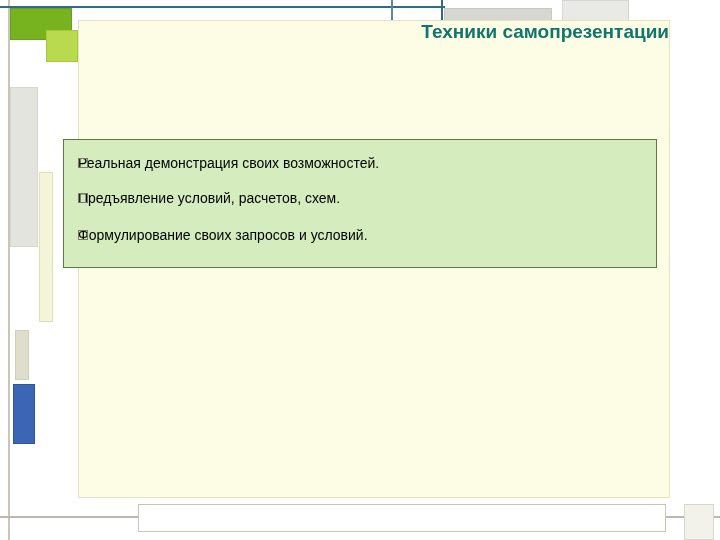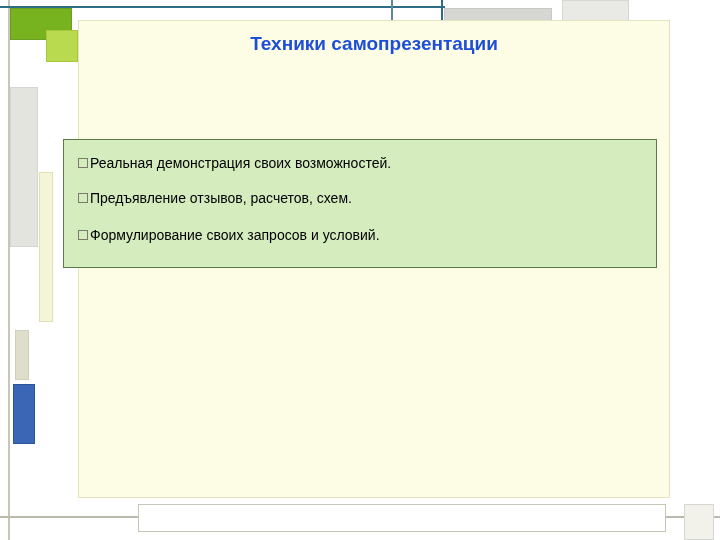--- a/index.html
+++ b/index.html
@@ -38,46 +38,44 @@
     position: absolute;
     top: 20px;
     left: 78px;
     width: 592px;
     height: 478px;
     background: #fdfce4;
     border: 1px solid #e6e4c0;
   }
 
   .title {
-    text-align: center;
-    color: #1d4ed8;
+    text-align: right;
+    color: #0f766e;
     font-weight: bold;
     font-size: 19px;
-    margin-top: 12px;
   }
 
   .content-box {
     position: absolute;
     top: 118px;
     left: -16px;
     width: 594px;
     background: #d4ecbe;
     border: 1px solid #5c7a48;
     padding: 14px 18px 22px 14px;
   }
 
   ul.sq {
     list-style: none;
     color: #000;
     font-size: 14px;
     line-height: 1.35;
   }
   ul.sq > li {
     position: relative;
-    padding-left: 12px;
     margin-bottom: 16px;
   }
   ul.sq > li:last-child { margin-bottom: 0; margin-top: 18px; }
   ul.sq > li::before {
     content: "";
     position: absolute;
     left: 0;
     top: 4px;
     width: 8px;
     height: 8px;
@@ -105,18 +103,18 @@
   <div class="deco d-bot-hline"></div>
   <div class="deco d-bot-rect"></div>
   <div class="deco d-bot-right"></div>
 
   <div class="slide">
     <h2 class="title">Техники самопрезентации</h2>
 
     <div class="content-box">
       <ul class="sq">
         <li><span>Реальная демонстрация своих возможностей.</span></li>
-        <li><span>Предъявление отзывов, расчетов, схем.</span></li>
+        <li><span>Предъявление условий, расчетов, схем.</span></li>
         <li><span>Формулирование своих запросов и условий.</span></li>
       </ul>
     </div>
   </div>
 </div>
 
 </body></html>

